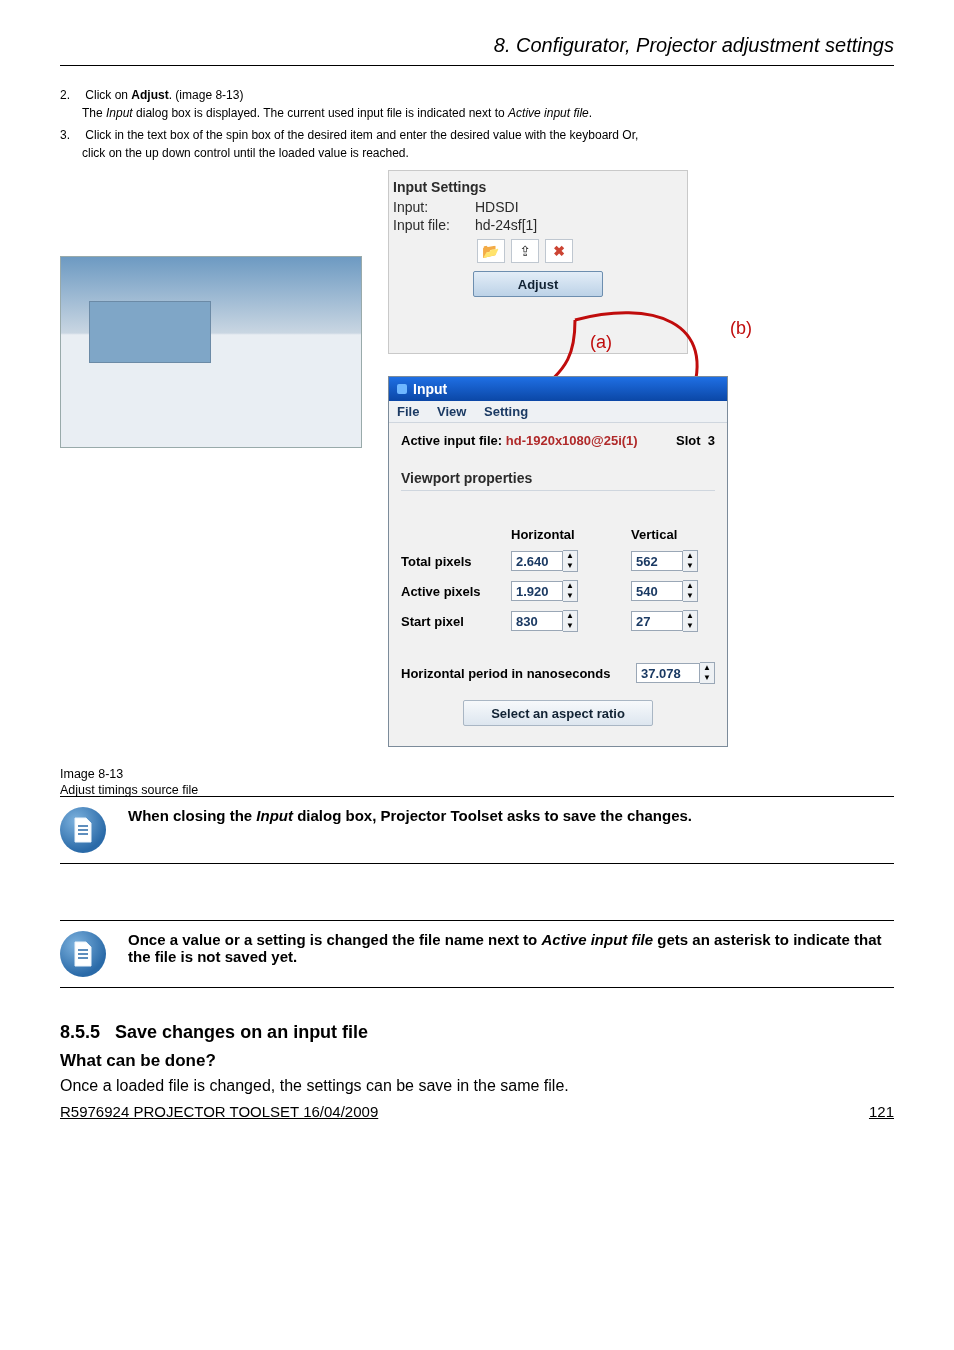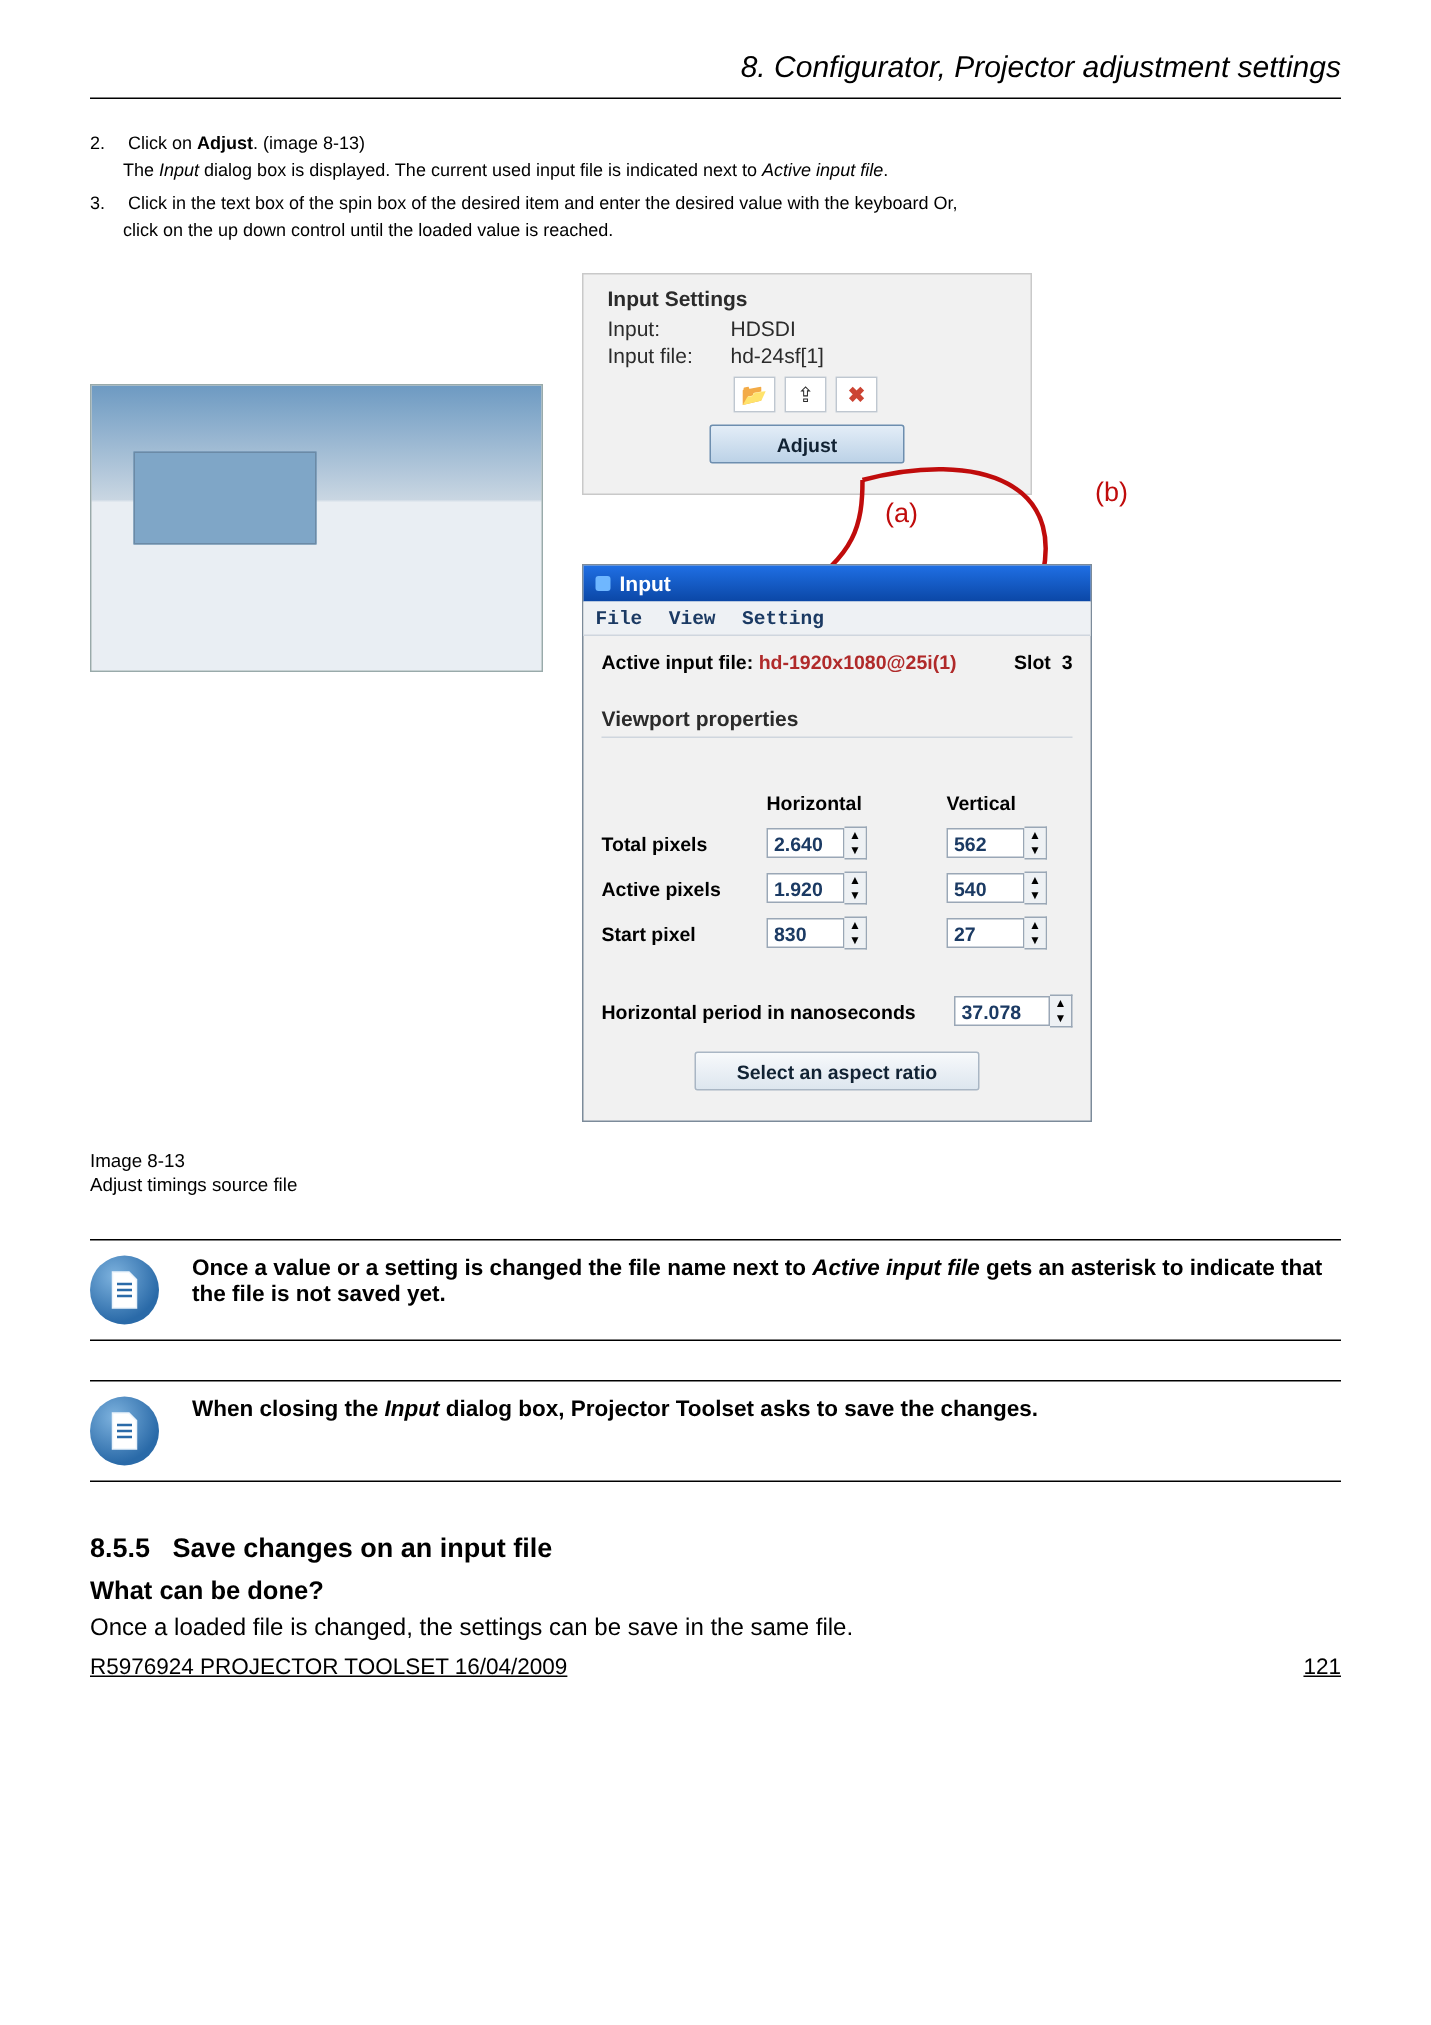--- a/index.html
+++ b/index.html
@@ -69,28 +69,27 @@
     width:120px; height:60px;
     background:#7fa6c7;
     border:1px solid #6b8aa6;
   }
 
   
   .input-settings {
     position: absolute;
     left: 328px; top: 0;
     width: 300px;
-    height: 148px;
+    height: 184px;
     background: var(--panel);
     border: 1px solid #c9c9c9;
     font-size: 14px;
     box-sizing: border-box;
-    padding: 8px 16px;
+    padding: 8px 4px;
     color:#2b2b2b;
-    margin-top:12px;
   }
   .input-settings .title { font-weight: bold; margin-bottom: 4px; }
   .input-settings .row { display: flex; gap: 10px; margin: 2px 0; }
   .input-settings .row .lab { width: 72px; font-weight: normal; }
   .input-settings .tool-row { display:flex; gap:6px; margin:6px 0 8px 84px; }
   .tool-btn{
     width:26px; height:22px; background:#fff; border:1px solid #bfc7d0;
     display:flex; align-items:center; justify-content:center;
     font-size:14px;
   }
@@ -125,21 +124,21 @@
     background:linear-gradient(#1f6fe4,#0b47a6);
     color:#fff; font-weight:bold;
     display:flex; align-items:center; gap:6px;
     padding:0 8px;
   }
   .titlebar .dot{ width:10px;height:10px;background:#6fb7ff;border-radius:2px;display:inline-block; }
   .menubar{
     background:#eef1f4; padding:3px 8px; border-bottom:1px solid #cfd6de;
     font-size:13px; color:#1b3a63; font-weight:bold;
   }
-  .menubar span{ margin-right:14px;font-family:Liberation Mono, monospace; }
+  .menubar span{ margin-right:14px; }
   .winbody{ padding:10px 12px 16px 12px; }
   .active-line{ font-size:13px; font-weight:bold; display:flex; justify-content:space-between; }
   .active-line .fname{ color:#b02a2a; }
   .group-title{ margin-top:22px; font-weight:bold; color:#2b2b2b; }
   .vp-grid{
     margin-top:4px;
     border-top:1px solid #cfd6de; padding-top:6px;
   }
   .vp-head{ display:flex; font-weight:bold; font-size:13px;margin-top:30px; }
   .vp-head .c1{ width:110px; }
@@ -385,44 +384,44 @@
         <button class="aspect-btn">Select an aspect ratio</button>
       </div>
     </div>
 
     <div class="caption">
       <div>Image 8-13</div>
       <div>Adjust timings source file</div>
     </div>
   </div>
 
+  <div class="note-block">
+    <div class="note-icon">
+      <svg viewBox="0 0 24 28">
+        <path d="M4 2h11l5 5v19H4z" fill="#fff" stroke="#eaf3fb" stroke-width="1"></path>
+        <path d="M7 10h10M7 14h10M7 18h10" stroke="#2a6aa8" stroke-width="1.6"></path>
+      </svg>
+    </div>
+    <div class="note-text">
+      <span>When closing the </span><i>Input</i><span> dialog box, Projector Toolset asks to save the changes.</span>
+    </div>
+  </div>
+
   <div class="note-block first">
     <div class="note-icon">
       <svg viewBox="0 0 24 28">
         <path d="M4 2h11l5 5v19H4z" fill="#fff" stroke="#eaf3fb" stroke-width="1"></path>
         <path d="M7 10h10M7 14h10M7 18h10" stroke="#2a6aa8" stroke-width="1.6"></path>
       </svg>
     </div>
     <div class="note-text">
       <span>Once a value or a setting is changed the file name next to </span><i>Active input file</i><span> gets an asterisk to indicate that the file is not saved yet.</span>
     </div>
   </div>
 
-  <div class="note-block">
-    <div class="note-icon">
-      <svg viewBox="0 0 24 28">
-        <path d="M4 2h11l5 5v19H4z" fill="#fff" stroke="#eaf3fb" stroke-width="1"></path>
-        <path d="M7 10h10M7 14h10M7 18h10" stroke="#2a6aa8" stroke-width="1.6"></path>
-      </svg>
-    </div>
-    <div class="note-text">
-      <span>When closing the </span><i>Input</i><span> dialog box, Projector Toolset asks to save the changes.</span>
-    </div>
-  </div>
-
   <h3 class="sec">
     <span>8.5.5</span>&nbsp;&nbsp;&nbsp;<span>Save changes on an input file</span>
   </h3>
   <h4 class="sub">What can be done?</h4>
   <p class="body">Once a loaded file is changed, the settings can be save in the same file.</p>
 
   <div class="footer">
     <span>R5976924   PROJECTOR TOOLSET   16/04/2009</span>
     <span>121</span>
   </div>

